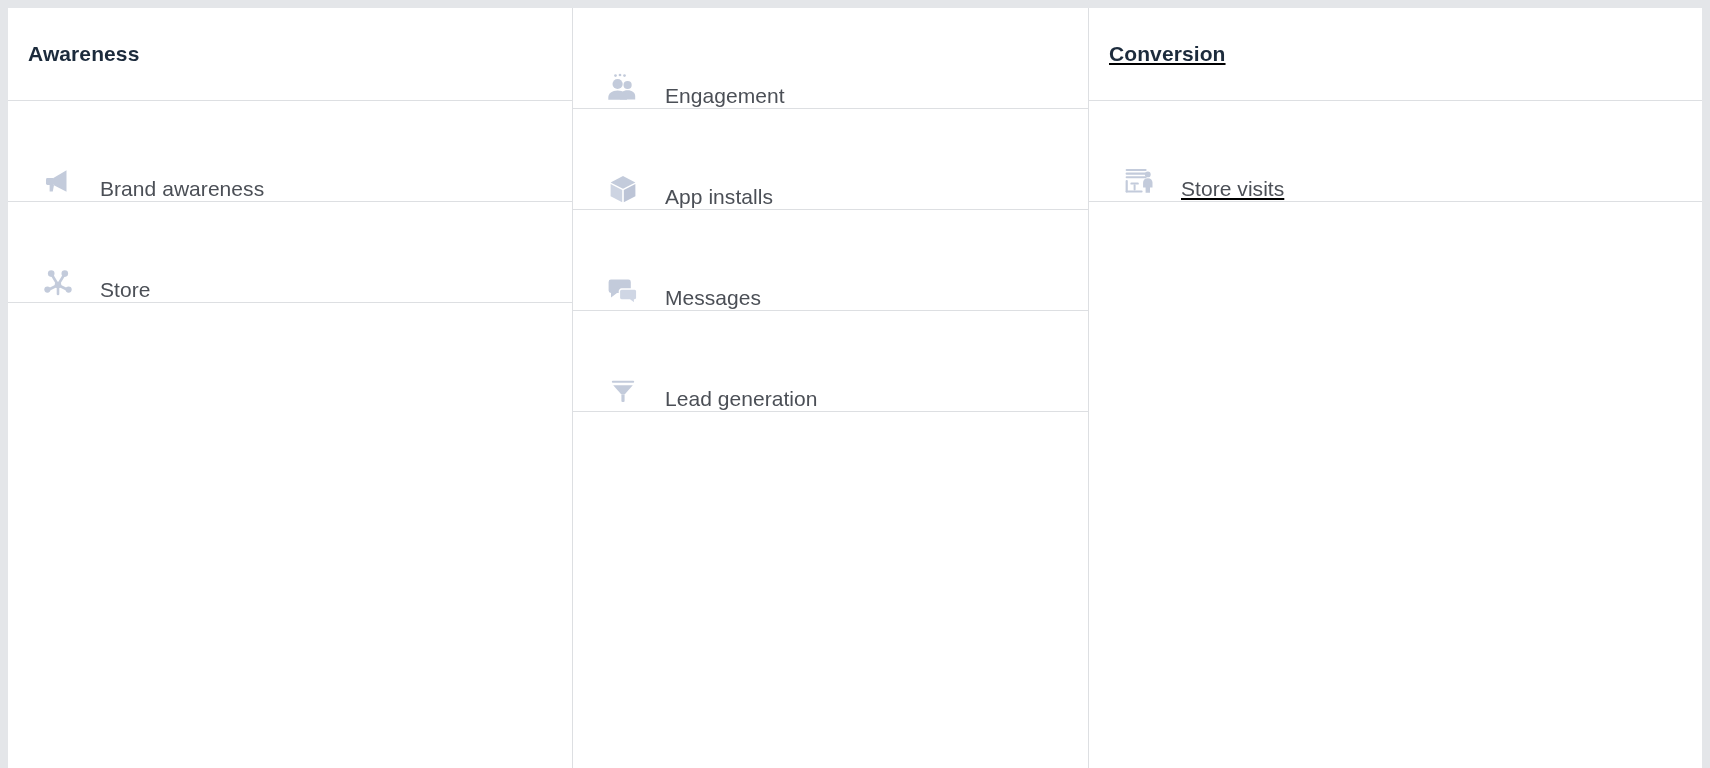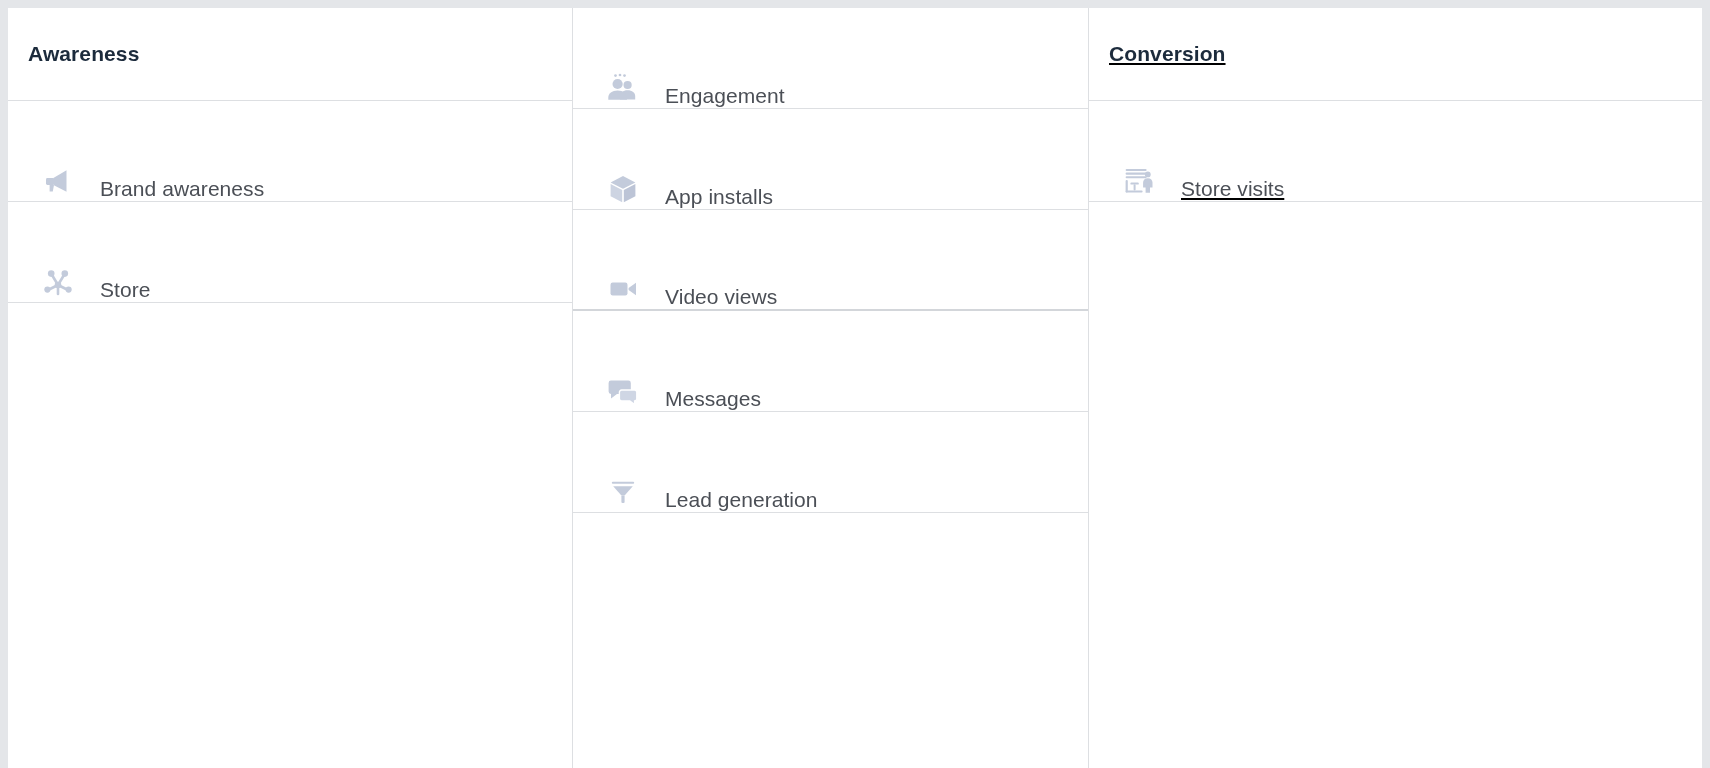--- a/index.html
+++ b/index.html
@@ -162,29 +162,20 @@
         <span class="objective-icon">
           <svg width="34" height="34" viewBox="0 0 34 34" fill="none">
             <path d="M17 4.0 L29.4 10.4 L17 16.8 L4.6 10.4 Z" fill="#c3cbdb"></path>
             <path d="M4.6 11.9 L16.2 17.9 L16.2 30.3 L4.6 24.3 Z" fill="#cdd4e2"></path>
             <path d="M29.4 11.9 L17.8 17.9 L17.8 30.3 L29.4 24.3 Z" fill="#bcc4d6"></path>
           </svg>
         </span>
         <span class="objective-label">App installs</span>
       </div>
 
-      <div class="objective-row thick-divider">
-        <span class="objective-icon">
-          <svg width="34" height="34" viewBox="0 0 34 34" fill="none">
-            <rect x="4.5" y="10.5" width="17.0" height="13.0" rx="2.2" fill="#c3cbdb"></rect>
-            <path d="M30.0 10.8 L22.6 16.0 L22.6 18.0 L30.0 23.2 Z" fill="#c3cbdb"></path>
-          </svg>
-        </span>
-        <span class="objective-label">Video views</span>
-      </div>
 
       <div class="objective-row">
         <span class="objective-icon">
           <svg width="34" height="34" viewBox="0 0 34 34" fill="none">
             <path d="M5.0 6.6 h17.4 a2.4 2.4 0 0 1 2.4 2.4 v8.6 a2.4 2.4 0 0 1 -2.4 2.4 h-11.4 l-6.0 4.4 v-4.4 a2.4 2.4 0 0 1 -2.4 -2.4 v-8.6 a2.4 2.4 0 0 1 2.4 -2.4 z" fill="#c3cbdb"></path>
             <path d="M15.6 16.0 h13.0 a2.2 2.2 0 0 1 2.2 2.2 v6.6 a2.2 2.2 0 0 1 -2.2 2.2 v3.6 l-4.8 -3.6 h-8.2 a2.2 2.2 0 0 1 -2.2 -2.2 v-6.6 a2.2 2.2 0 0 1 2.2 -2.2 z" fill="#cfd6e4" stroke="#ffffff" stroke-width="1.4"></path>
           </svg>
         </span>
         <span class="objective-label">Messages</span>
       </div>

